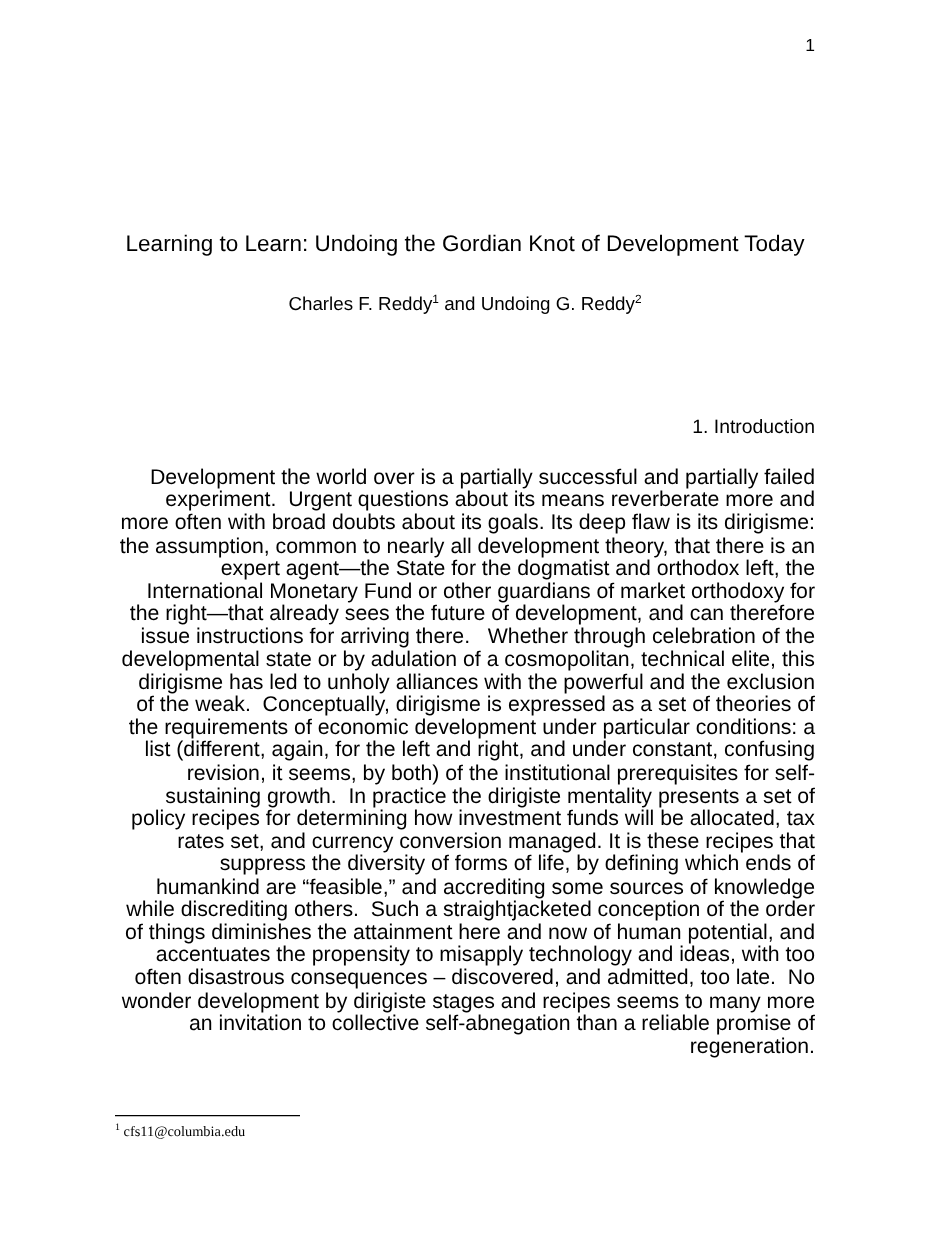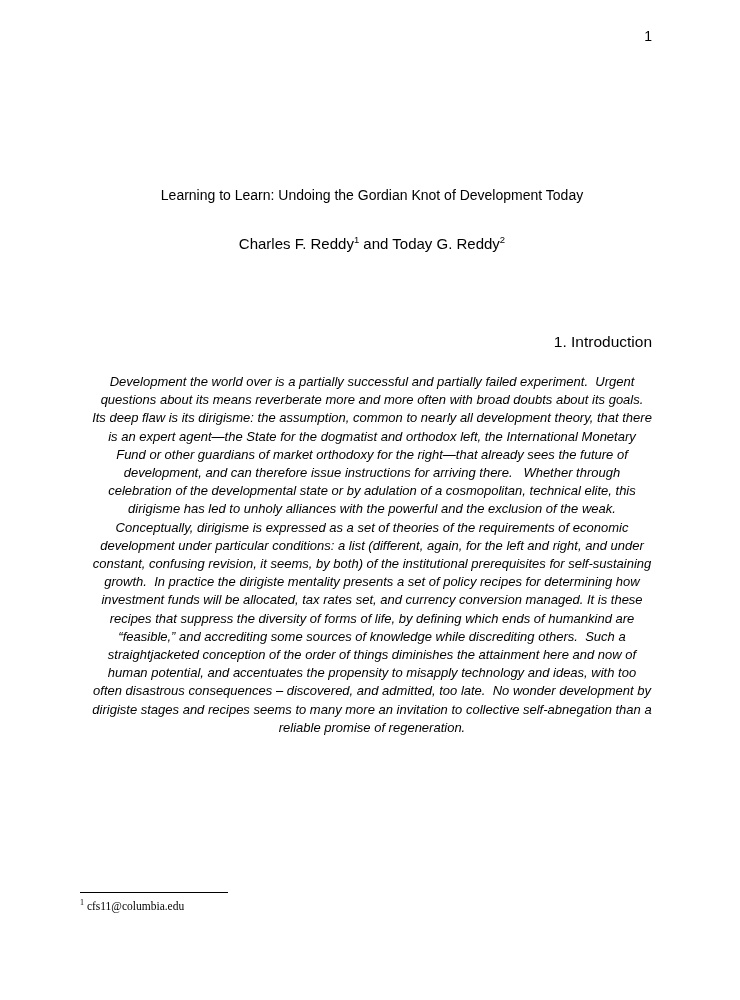--- a/index.html
+++ b/index.html
@@ -22,21 +22,21 @@
   }
   .content {
     position: absolute;
     left: 92px;
     top: 0;
     width: 560px;
   }
   .title {
     margin-top: 186px;
     text-align: center;
-    font-size: 14px;
+    font-size: 18px;
     font-weight: 400;
     line-height: 19px;
   }
   .authors {
     margin-top: 30px;
     text-align: center;
     font-size: 15px;
     line-height: 18px;
   }
   .authors sup {
@@ -45,32 +45,31 @@
     vertical-align: super;
   }
   .section-heading {
     margin-top: 80px;
     font-size: 15.5px;
     font-weight: 400;
     text-align: right;
   }
   p.body {
     margin-top: 22px;
-    font-size: 13px;
+    font-size: 17px;
     line-height: 18.2px;
-    text-align: center;
+    text-align: right;
     white-space: pre-wrap;
-    font-style: italic;
   }
   p.body + p.body {
     margin-top: 18px;
   }
   .footnotes {
     position: absolute;
-    left: 80px;
+    left: 92px;
     bottom: 86px;
     width: 560px;
     font-family: "Liberation Serif", serif;
     font-size: 11.5px;
     color: #000000;
   }
   .footnote-rule {
     width: 148px;
     height: 0;
     border-top: 1px solid #000000;
@@ -89,21 +88,21 @@
 <body>
 
 <div class="page">
 
   <div class="page-number">1</div>
 
   <div class="content">
 
     <h1 class="title">Learning to Learn: Undoing the Gordian Knot of Development Today</h1>
 
-    <div class="authors"><span>Charles F. Reddy</span><sup>1</sup><span> and </span><span>Today G. Reddy</span><sup>2</sup></div>
+    <div class="authors"><span>Charles F. Reddy</span><sup>1</sup><span> and </span><span>Undoing G. Reddy</span><sup>2</sup></div>
 
     <h2 class="section-heading">1. Introduction</h2>
 
     <p class="body">Development the world over is a partially successful and partially failed experiment.  Urgent questions about its means reverberate more and more often with broad doubts about its goals. Its deep flaw is its dirigisme: the assumption, common to nearly all development theory, that there is an expert agent—the State for the dogmatist and orthodox left, the International Monetary Fund or other guardians of market orthodoxy for the right—that already sees the future of development, and can therefore issue instructions for arriving there.   Whether through celebration of the developmental state or by adulation of a cosmopolitan, technical elite, this dirigisme has led to unholy alliances with the powerful and the exclusion of the weak.  Conceptually, dirigisme is expressed as a set of theories of the requirements of economic development under particular conditions: a list (different, again, for the left and right, and under constant, confusing revision, it seems, by both) of the institutional prerequisites for self-sustaining growth.  In practice the dirigiste mentality presents a set of policy recipes for determining how investment funds will be allocated, tax rates set, and currency conversion managed. It is these recipes that suppress the diversity of forms of life, by defining which ends of humankind are “feasible,” and accrediting some sources of knowledge while discrediting others.  Such a straightjacketed conception of the order of things diminishes the attainment here and now of human potential, and accentuates the propensity to misapply technology and ideas, with too often disastrous consequences – discovered, and admitted, too late.  No wonder development by dirigiste stages and recipes seems to many more an invitation to collective self-abnegation than a reliable promise of regeneration.</p>
 
 
   </div>
 
   <div class="footnotes">
     <div class="footnote-rule"></div>

